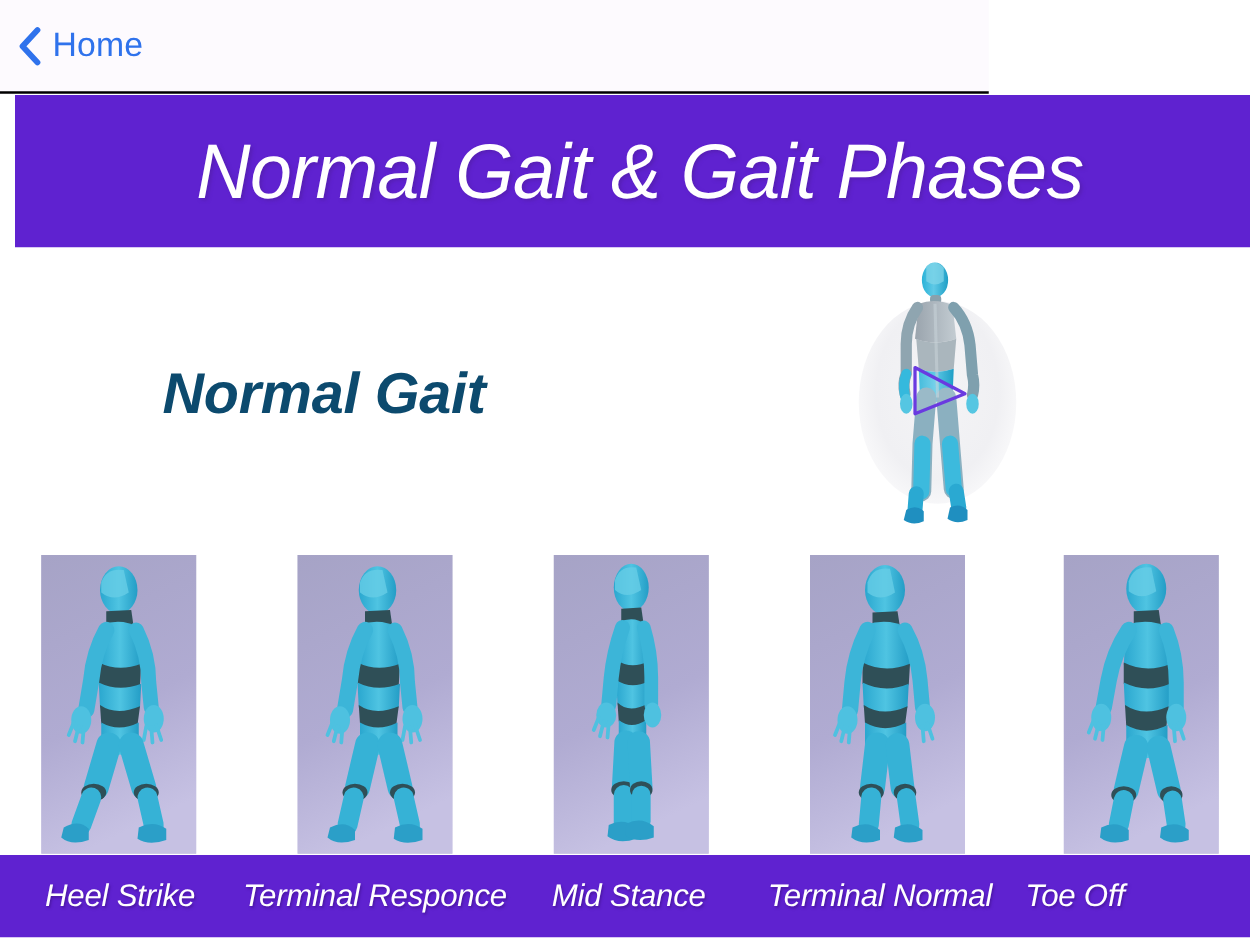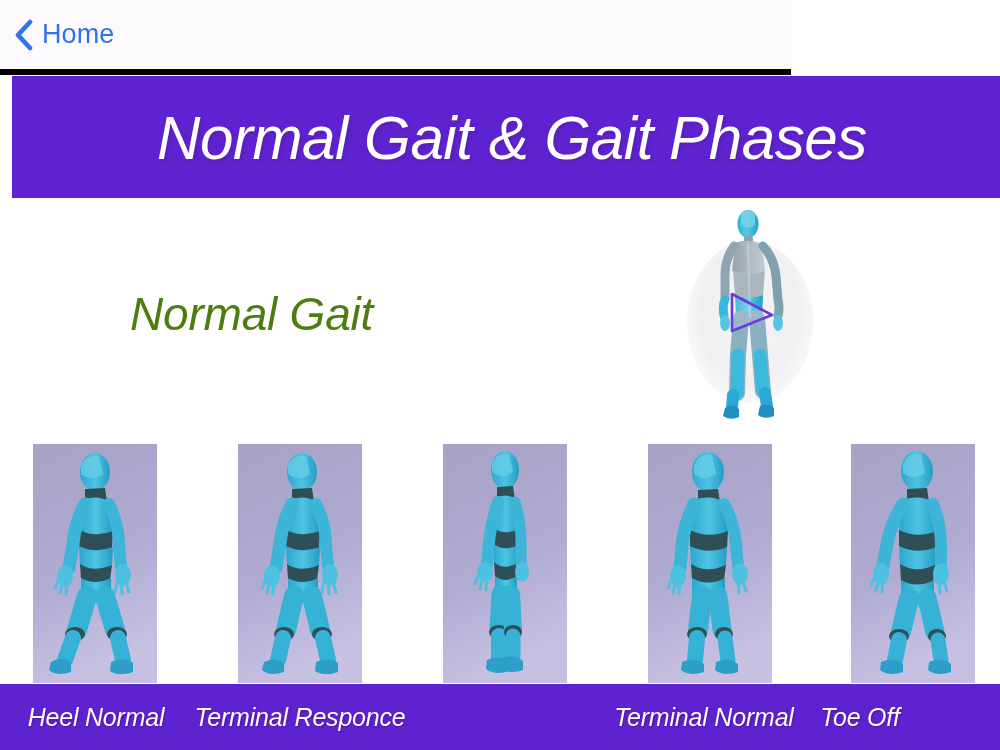--- a/index.html
+++ b/index.html
@@ -13,21 +13,21 @@
     position:relative;
     width:1000px; height:750px;
     background:#ffffff;
   }
 
   
   .navbar {
     position:absolute; left:0; top:0;
     width:791px; height:75px;
     background:#fdfafe;
-    border-bottom:6px solid #000000;
+    border-bottom:2px solid #000000;
     display:flex; align-items:center;
   }
   .back-btn {
     display:flex; align-items:center;
     margin-left:14px;
     cursor:pointer;
     user-select:none;
   }
   .chevron-left {
     width:20px; height:32px;
@@ -64,22 +64,22 @@
   .content {
     position:absolute; left:0; top:198px;
     width:1000px; height:485px;
     background:#ffffff;
   }
   .section-title {
     position:absolute;
     left:130px; top:89px;
     font-size:46px;
     font-style:italic;
-    font-weight:400;
-    color:#4d7c0f;
+    font-weight:700;
+    color:#0c4a6e;
     white-space:nowrap;
     letter-spacing:-0.2px;
   }
 
   
   .hero-video {
     position:absolute;
     left:675px; top:5px;
     width:150px; height:225px;
     overflow:hidden;
@@ -381,19 +381,20 @@
           <ellipse cx="86" cy="192" rx="9" ry="7" fill="#2f4f57"></ellipse>
           <path d="M87 196 L90 216" stroke="#36b2d6" stroke-width="15" fill="none" stroke-linecap="round"></path>
           <path d="M78 218 Q90 212 100 220 L100 228 Q86 233 77 226 Z" fill="#2b9fc8"></path>
         </svg>
       </div>
 
     </div>
   </div>
 
   <div class="label-bar">
-    <div class="phase-label" style="left:0;width:192px;">Heel Normal</div>
+    <div class="phase-label" style="left:0;width:192px;">Heel Strike</div>
     <div class="phase-label" style="left:180px;width:240px;">Terminal Responce</div>
+    <div class="phase-label" style="left:413px;width:180px;">Mid Stance</div>
     <div class="phase-label" style="left:594px;width:220px;">Terminal Normal</div>
     <div class="phase-label" style="left:780px;width:160px;">Toe Off</div>
   </div>
 
 </div>
 
 </body></html>

